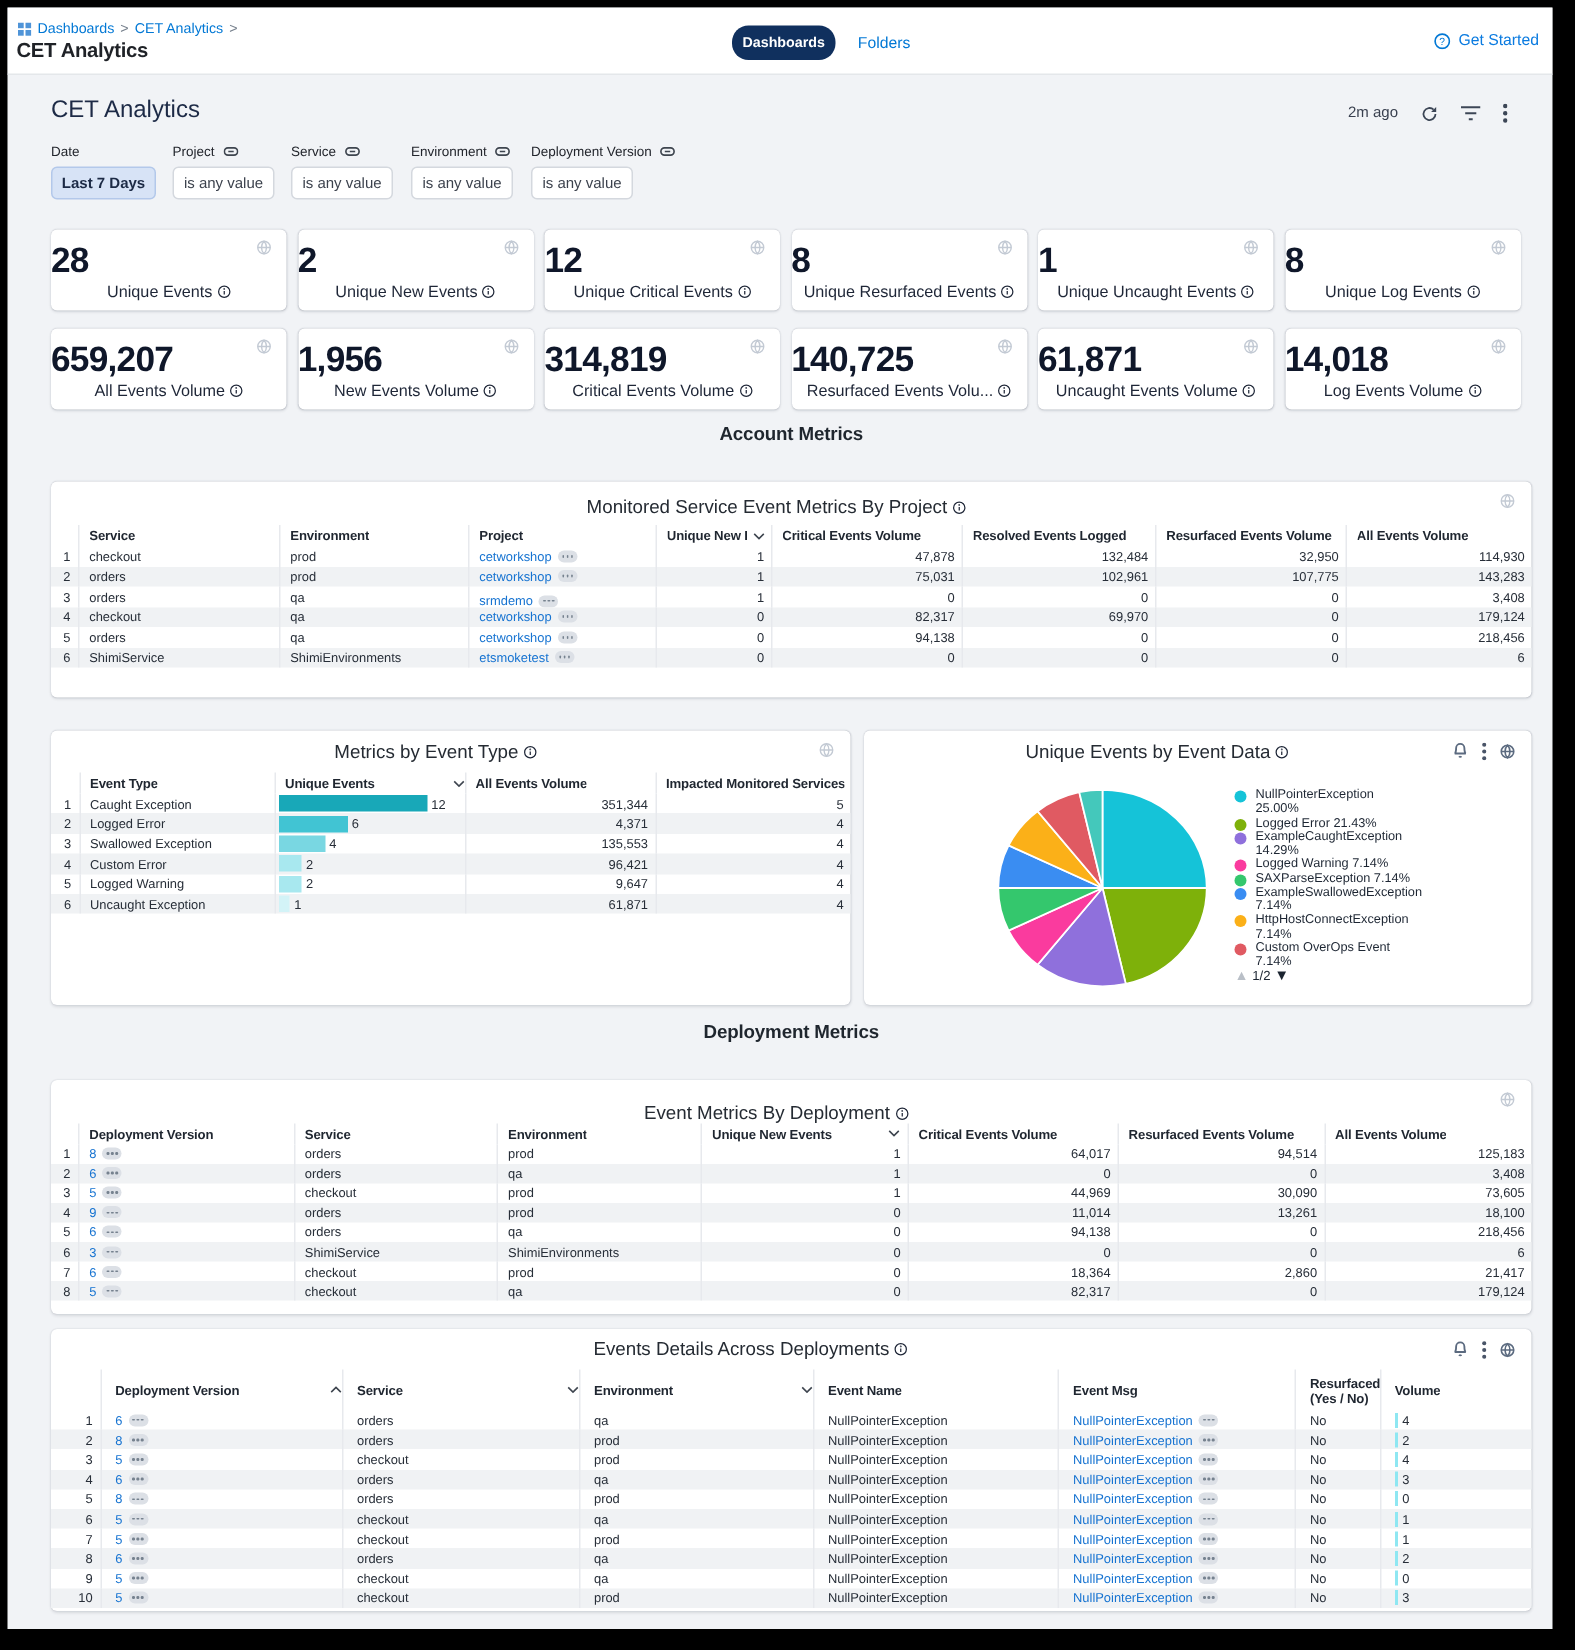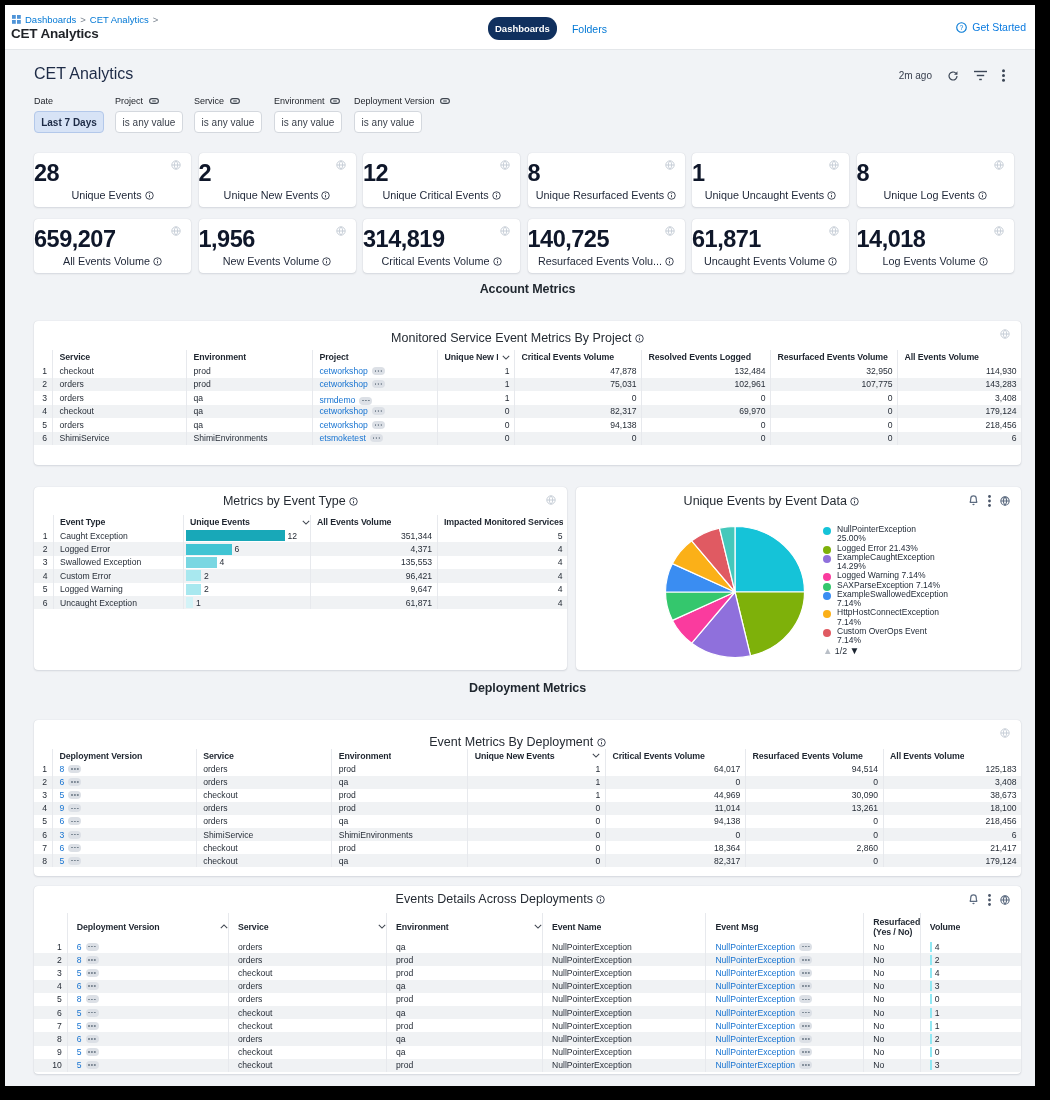--- a/index.html
+++ b/index.html
@@ -638,21 +638,21 @@
             <div class="gcell first" style="width:18px;flex:none;">3</div>
             <div class="gcell" style="width:143.7px;flex:none;">
               <span class="link">5</span>
               <span class="dotpill"></span>
             </div>
             <div class="gcell" style="width:135.5px;flex:none;">checkout</div>
             <div class="gcell" style="width:136px;flex:none;">prod</div>
             <div class="gcell num" style="width:137.7px;flex:none;">1</div>
             <div class="gcell num" style="width:140px;flex:none;">44,969</div>
             <div class="gcell num" style="width:137.7px;flex:none;">30,090</div>
-            <div class="gcell num" style="width:138.4px;flex:none;">38,673</div>
+            <div class="gcell num" style="width:138.4px;flex:none;">73,605</div>
           </div>
           <div class="grow alt" style="height:13.1px">
             <div class="gcell first" style="width:18px;flex:none;">4</div>
             <div class="gcell" style="width:143.7px;flex:none;">
               <span class="link">9</span>
               <span class="dotpill"></span>
             </div>
             <div class="gcell" style="width:135.5px;flex:none;">orders</div>
             <div class="gcell" style="width:136px;flex:none;">prod</div>
             <div class="gcell num" style="width:137.7px;flex:none;">0</div>

